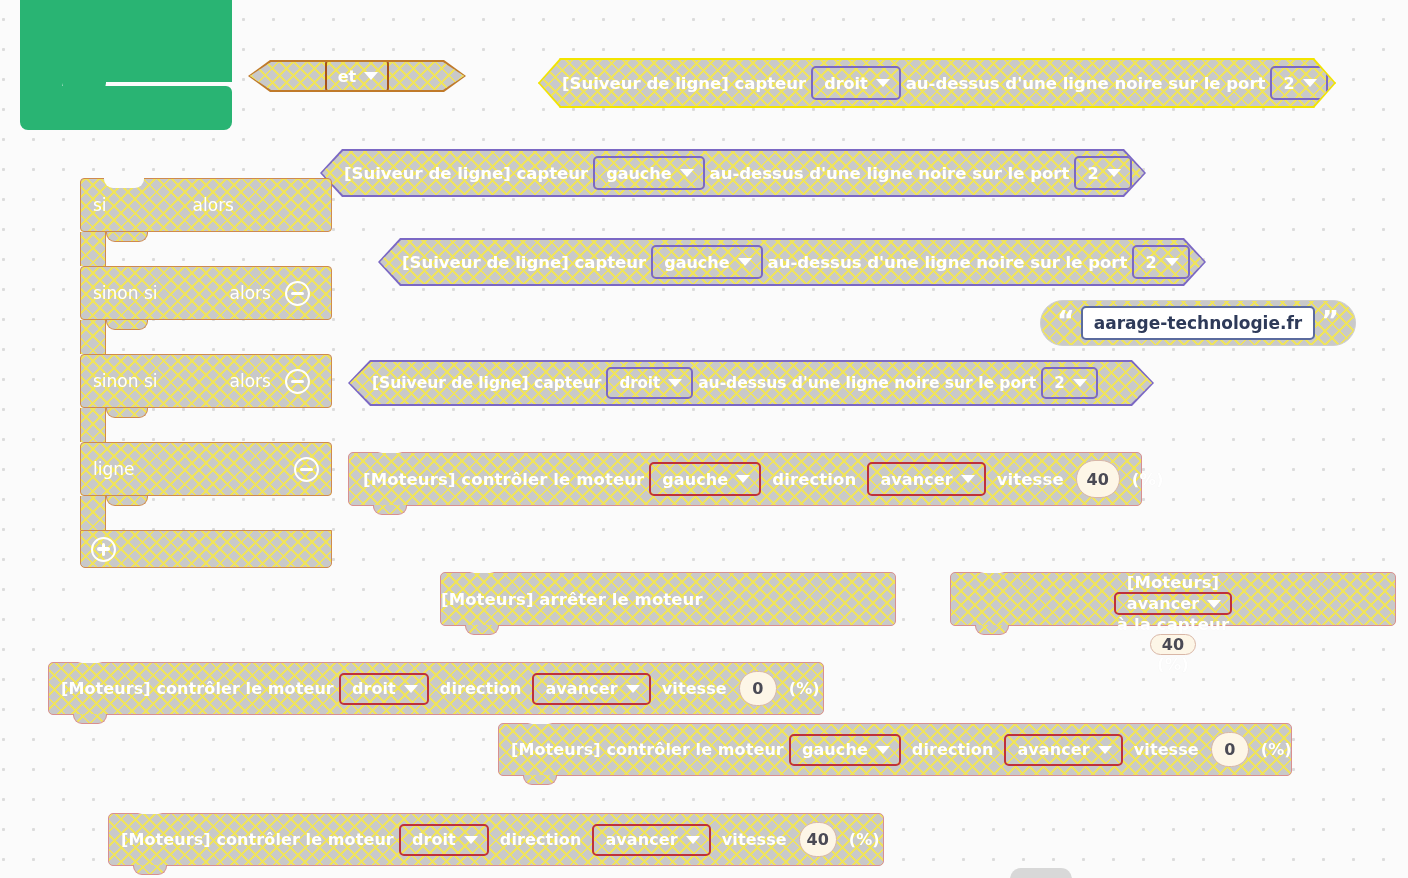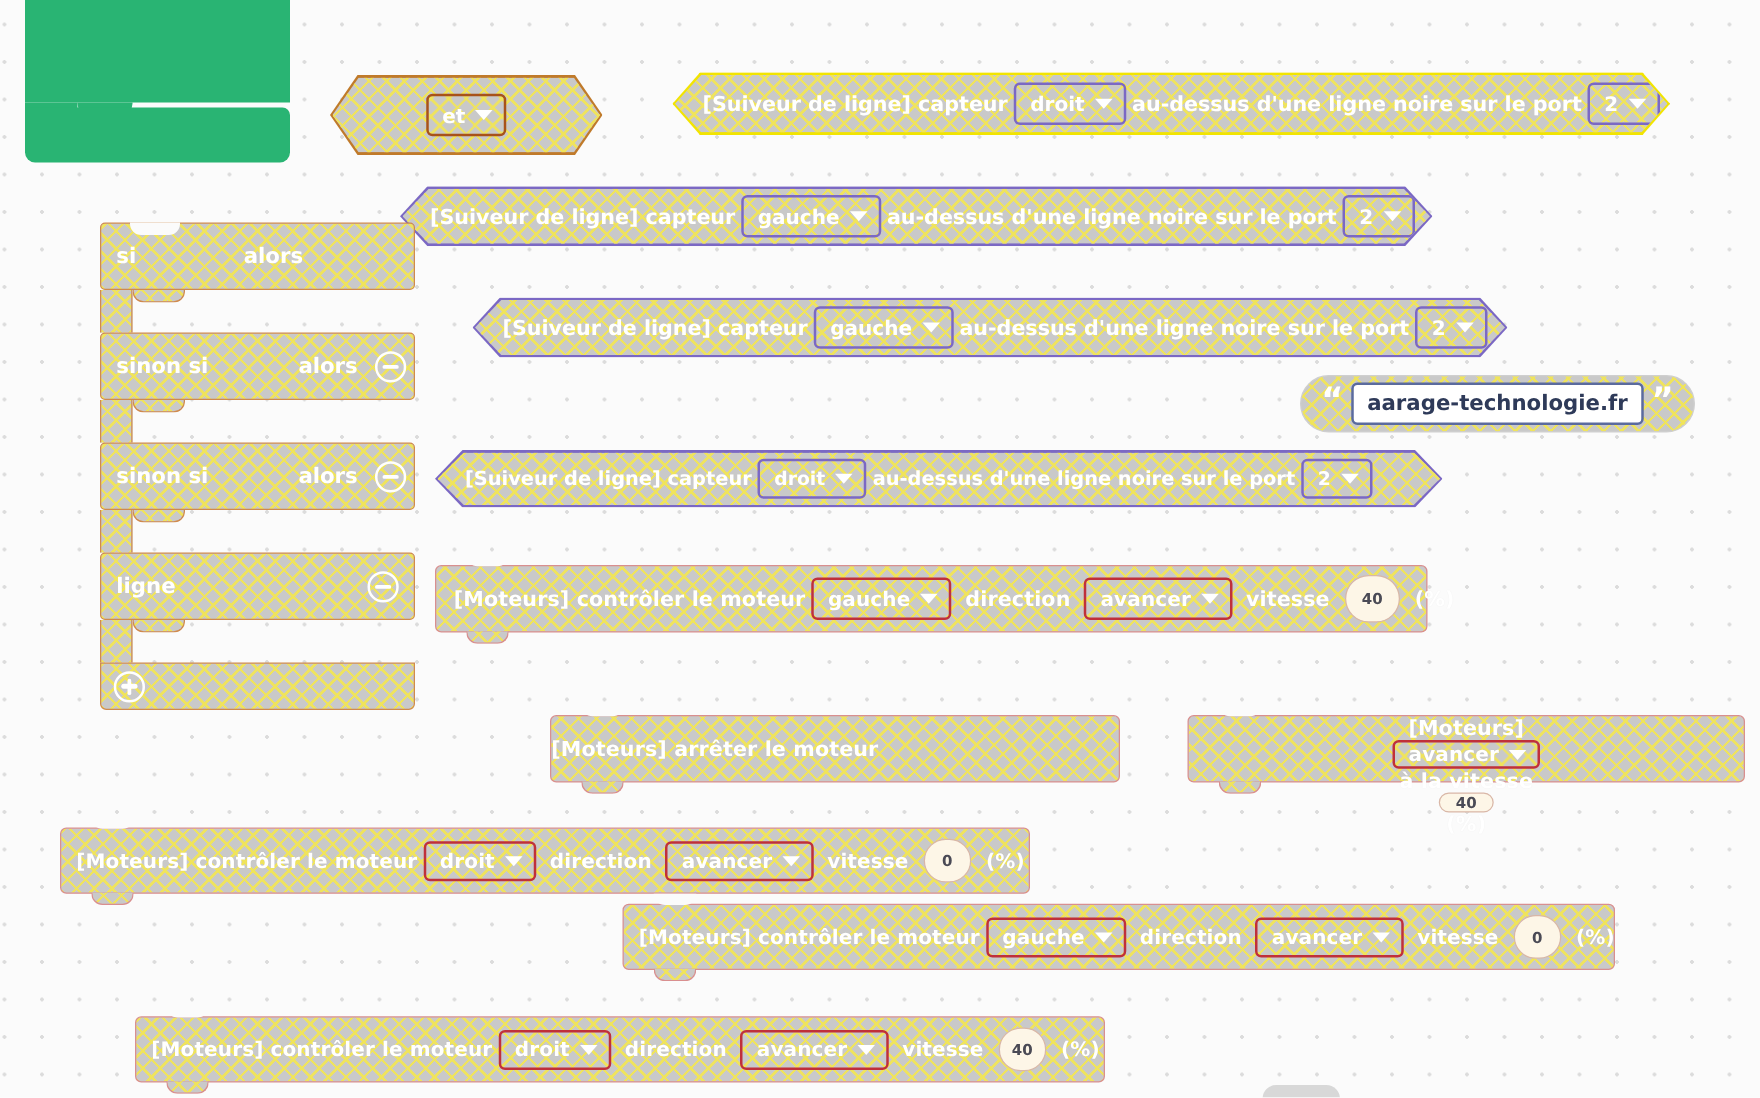--- a/index.html
+++ b/index.html
@@ -104,21 +104,21 @@
   .num {
     display: inline-flex;
     align-items: center; justify-content: center;
     min-width: 44px; height: 38px;
     margin: 0 6px;
     padding: 0 11px;
     border-radius: 20px;
     background: #fdf6e7;
     border: 1.5px solid #d9b7a7;
     color: #4a4a55;
-    font-size: 12px; font-weight: bold;
+    font-size: 16px; font-weight: bold;
     text-shadow: none;
   }
 
   
   .strblk {
     position: absolute;
     display: flex; align-items: center;
     height: 46px;
     border-radius: 23px;
     padding: 0 10px;
@@ -203,21 +203,21 @@
     border-radius: 0 0 8px 8px;
   }
 
   
   #cond-block { position: absolute; left: 80px; top: 178px; width: 252px; height: 390px; }
   #cond-block .bar {
     position: absolute; left: 0; width: 252px; height: 54px;
     border: 1.5px solid #d08a4d;
     border-radius: 4px;
     display: flex; align-items: center;
-    color: #fff; font-weight: bold; font-size: 17px;
+    color: #fff; font-weight: normal; font-size: 17px;
   }
   #cond-block .bar .t1 { margin-left: 12px; }
   #cond-block .bar .t2 { margin-left: 86px; }
   #cond-block .spine {
     position: absolute; left: 0; width: 26px;
     border-left: 1.5px solid #d08a4d;
     border-right: 1.5px solid #d08a4d;
   }
   #cond-block .mouthnotch {
     position: absolute; left: 26px; width: 42px; height: 10px;
@@ -256,21 +256,21 @@
 <div id="workspace">
 
   <div id="repeat-block">
     <div class="g-hat"></div>
     <div class="g-top"></div>
     <div class="g-left"></div>
     <div class="g-innernotch"></div>
     <div class="g-bot"></div>
   </div>
 
-  <div class="hexwrap" style="left:264px; top:60px; width:218px; height:64px;text-decoration:underline;">
+  <div class="hexwrap" style="left:248px; top:60px; width:218px; height:32px;text-decoration:underline;">
     <div class="outline ol-orange"></div>
     <div class="inner hatch" style="justify-content:center;">
       <span class="dd brown">
         <span>et</span>
         <span class="caret"></span>
       </span>
     </div>
   </div>
 
   <div class="hexwrap" style="left:538px; top:58px; width:798px; height:50px;">
@@ -420,21 +420,21 @@
 
   <div class="stmt hatch" style="left:950px; top:572px; width:446px; height:54px;">
     <div class="notch-top"></div>
     <div class="notch-bot hatch"></div>
     <div class="blk" style="position:absolute; inset:0; padding:0 14px; font-size:16.5px;flex-direction:column;">
       <span>[Moteurs]</span>
       <span class="dd red">
         <span>avancer</span>
         <span class="caret"></span>
       </span>
-      <span class="lbl">à la vitesse</span>
+      <span class="lbl">à la capteur</span>
       <span class="num">40</span>
       <span class="lbl">(%)</span>
     </div>
   </div>
 
   <div class="stmt hatch" style="left:48px; top:662px; width:776px; height:53px;">
     <div class="notch-top"></div>
     <div class="notch-bot hatch"></div>
     <div class="blk" style="position:absolute; inset:0; padding:0 12px; font-size:16px;">
       <span>[Moteurs] contrôler le moteur</span>

